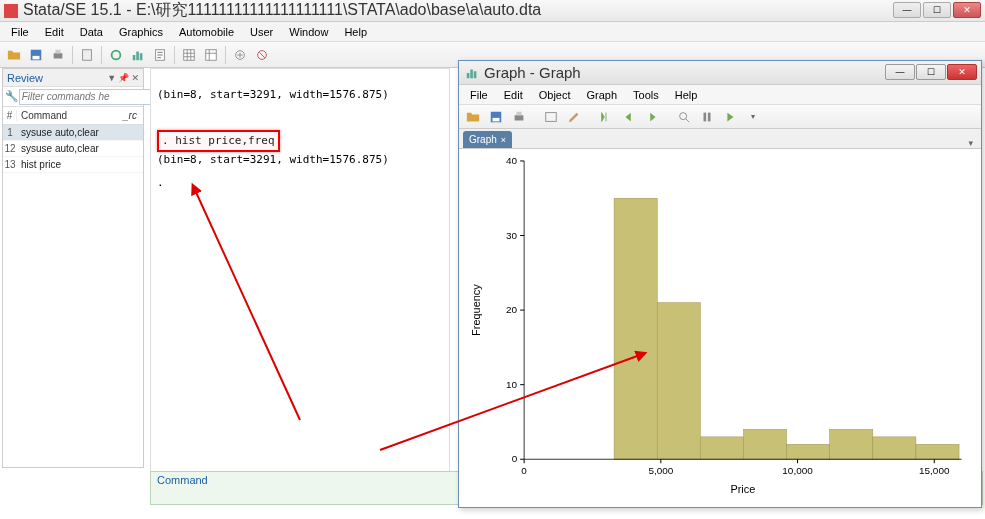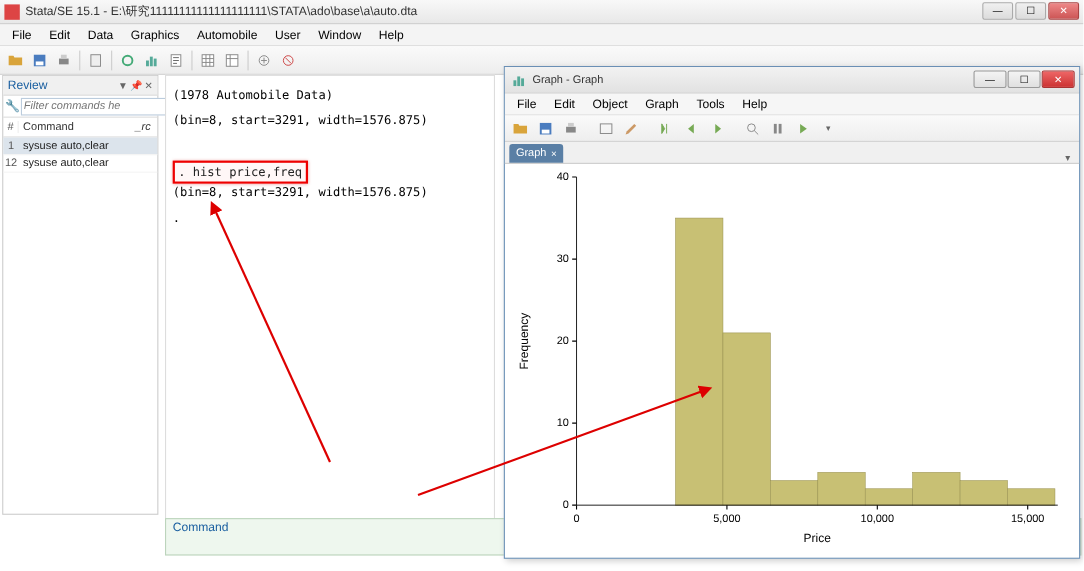--- a/index.html
+++ b/index.html
@@ -1,21 +1,21 @@
 <!DOCTYPE html>
 <html><head>
 <meta charset="utf-8">
 <style>
 * { margin: 0; padding: 0; box-sizing: border-box; }
 body { font-family: "Segoe UI", Tahoma, sans-serif; font-size: 11px; background: #fff; width: 985px; height: 519px; overflow: hidden; position: relative; }
 
 
 .main-titlebar { height: 22px; background: linear-gradient(#f8f8f8, #e8e8e8); border-bottom: 1px solid #ccc; display: flex; align-items: center; padding: 0 4px; position: relative; }
 .main-titlebar .title-icon { width: 14px; height: 14px; background: #d44; margin-right: 5px; }
-.main-titlebar .title-text { color: #333; font-size: 11px; }
+.main-titlebar .title-text { color: #333; font-size: 16px; }
 .main-titlebar .winbtns { position: absolute; right: 4px; top: 2px; display: flex; gap: 2px; }
 .main-titlebar .winbtns span { width: 28px; height: 16px; background: linear-gradient(#f0f0f0,#dcdcdc); border: 1px solid #aaa; display: inline-flex; align-items: center; justify-content: center; font-size: 9px; cursor: pointer; border-radius: 2px; }
 .main-titlebar .winbtns .close { background: linear-gradient(#e88,#c55); border-color: #a44; color: #fff; }
 
 
 .menubar { height: 20px; background: #f4f4f4; border-bottom: 1px solid #ddd; display: flex; align-items: center; padding: 0 4px; gap: 2px; }
 .menubar span { padding: 2px 7px; cursor: pointer; }
 
 
 .toolbar { height: 26px; background: linear-gradient(#fafafa,#ededed); border-bottom: 1px solid #ccc; display: flex; align-items: center; padding: 0 4px; gap: 2px; }
@@ -47,21 +47,21 @@
 .highlight-box { border: 2px solid #e00; padding: 1px 3px; display: inline-block; background: rgba(255,230,230,0.3); box-shadow: 0 0 3px rgba(200,0,0,0.4); margin-top: 20px; }
 
 
 .command-bar { position: absolute; left: 150px; bottom: 14px; right: 2px; height: 34px; background: #eef7ee; border: 1px solid #bcd4bc; }
 .command-bar .clabel { font-size: 11px; color: #1a5fa0; padding: 2px 6px; }
 
 
 .graph-win { position: absolute; left: 458px; top: 60px; width: 524px; height: 448px; border: 1px solid #6a8fb5; background: #fff; box-shadow: 2px 2px 6px rgba(0,0,0,0.2); }
 .graph-titlebar { height: 24px; background: linear-gradient(#f2f2f2,#e2e2e2); border-bottom: 1px solid #ccc; display: flex; align-items: center; padding: 0 6px; position: relative; }
 .graph-titlebar .gicon { width: 14px; height: 14px; margin-right: 5px; }
-.graph-titlebar .gtitle { font-size: 10px; color: #333; }
+.graph-titlebar .gtitle { font-size: 15px; color: #333; }
 .graph-titlebar .gwinbtns { position: absolute; right: 4px; top: 3px; display: flex; gap: 1px; }
 .graph-titlebar .gwinbtns span { width: 30px; height: 16px; border: 1px solid #999; display: inline-flex; align-items: center; justify-content: center; font-size: 9px; cursor: pointer; border-radius: 2px; background: linear-gradient(#f4f4f4,#e0e0e0);}
 .graph-titlebar .gwinbtns .close { background: linear-gradient(#e66,#c33); color: #fff; border-color: #a33;}
 .graph-menubar { height: 20px; background: #f6f6f6; border-bottom: 1px solid #ddd; display: flex; align-items: center; padding: 0 4px; gap: 2px; }
 .graph-menubar span { padding: 2px 7px; cursor: pointer; font-size: 11px; }
 .graph-toolbar { height: 24px; background: linear-gradient(#fafafa,#eee); border-bottom: 1px solid #ccc; display: flex; align-items: center; padding: 0 4px; gap: 3px; }
 .graph-toolbar .gtbtn { width: 20px; height: 20px; display: inline-flex; align-items: center; justify-content: center; cursor: pointer; }
 .graph-tab-strip { height: 20px; background: #f0f0f0; border-bottom: 1px solid #ccc; display: flex; align-items: flex-end; padding: 0 4px; }
 .graph-tab { height: 17px; background: #5a7fa5; color: #fff; padding: 1px 6px; font-size: 10px; border-radius: 3px 3px 0 0; display: flex; align-items: center; gap: 4px; cursor: pointer; }
 .graph-tab .tabx { font-size: 9px; cursor: pointer; }
@@ -186,26 +186,29 @@
   </div>
   <div id="review-rows">
       <div class="review-row sel">
         <span class="rnum">1</span>
         <span class="rcmd">sysuse auto,clear</span>
       </div>
       <div class="review-row">
         <span class="rnum">12</span>
         <span class="rcmd">sysuse auto,clear</span>
       </div>
+      <div class="review-row">
+        <span class="rnum">13</span>
+        <span class="rcmd">hist price</span>
+      </div>
     </div>
 </div>
 
 <div class="results-panel">
   <div class="results-inner">
-    <div class="out">(1978 Automobile Data)</div>
     <div style="height:8px"></div>
     <div class="out">(bin=8, start=3291, width=1576.875)</div>
     <div style="height:8px"></div>
     <div><span class="highlight-box">. hist price,freq</span></div>
     <div class="out">(bin=8, start=3291, width=1576.875)</div>
     <div style="height:8px"></div>
     <div class="cmd">.</div>
   </div>
 </div>
 

